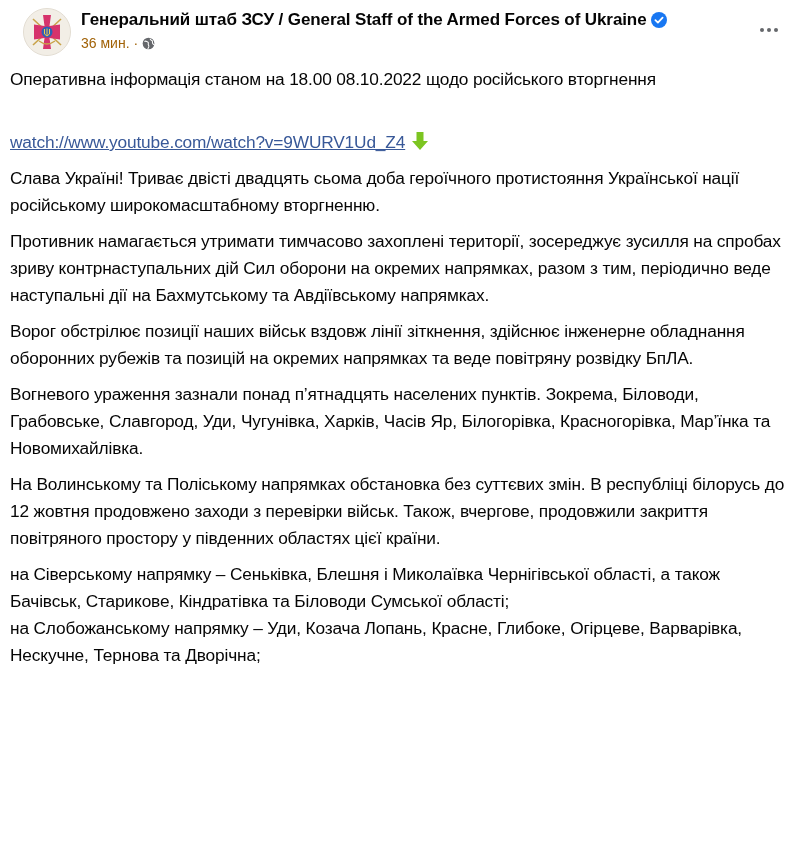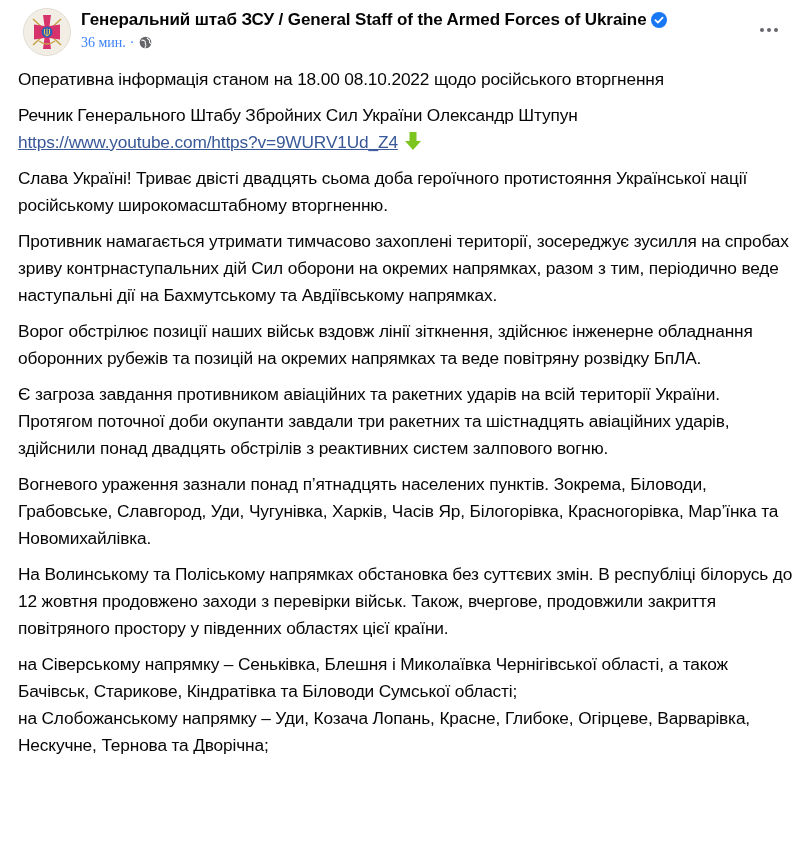--- a/index.html
+++ b/index.html
@@ -55,23 +55,22 @@
       vertical-align: -3px;
       margin-left: 4px;
       width: 16px;
       height: 16px;
     }
     .meta {
       position: absolute;
       left: 68px;
       top: 35px;
       font-size: 14px;
-      color: #3b82f6;
+      color: #a16207;
       white-space: nowrap;
-      font-family: Liberation Serif, serif;
     }
     .meta .dot { margin: 0 4px; }
     .globe {
       display: inline-block;
       vertical-align: -2px;
       width: 13px;
       height: 13px;
     }
     .more {
       position: absolute;
@@ -96,21 +95,21 @@
       position: absolute;
       left: 10px;
       top: 66px;
       width: 785px;
       font-size: 17.3px;
       line-height: 27px;
       color: #050505;
       letter-spacing: -0.15px;
     }
     .content p {
-      margin: 0 0 9px 8px;
+      margin: 0 0 9px 0;
     }
     .content p.tight {
       margin-bottom: 0;
     }
     .link {
       color: #385898;
       text-decoration: underline;
       cursor: pointer;
     }
     .arrow {
@@ -160,28 +159,27 @@
     <div class="more">
       <span></span>
       <span></span>
       <span></span>
     </div>
   </div>
 
   <div class="content">
     <p>Оперативна інформація станом на 18.00 08.10.2022 щодо російського вторгнення</p>
     <p>
-      <span>Речник Генерального Штабу Збройних Сил України Олександр Штупун</span><br>
-      <a class="link">https://www.youtube.com/https?v=9WURV1Ud_Z4</a><svg class="arrow" viewBox="0 0 18 20">
+      <br>
+      <a class="link">watch://www.youtube.com/watch?v=9WURV1Ud_Z4</a><svg class="arrow" viewBox="0 0 18 20">
         <path d="M5.5 1 L12.5 1 L12.5 10 L17 10 L9 19 L1 10 L5.5 10 Z" fill="#7cc521"></path>
       </svg>
     </p>
     <p>Слава Україні! Триває двісті двадцять сьома доба героїчного протистояння Української нації російському широкомасштабному вторгненню.</p>
     <p>Противник намагається утримати тимчасово захоплені території, зосереджує зусилля на спробах зриву контрнаступальних дій Сил оборони на окремих напрямках, разом з тим, періодично веде наступальні дії на Бахмутському та Авдіївському напрямках.</p>
     <p>Ворог обстрілює позиції наших військ вздовж лінії зіткнення, здійснює інженерне обладнання оборонних рубежів та позицій на окремих напрямках та веде повітряну розвідку БпЛА.</p>
-    <p>Є загроза завдання противником авіаційних та ракетних ударів на всій території України. Протягом поточної доби окупанти завдали три ракетних та шістнадцять авіаційних ударів, здійснили понад двадцять обстрілів з реактивних систем залпового вогню.</p>
     <p>Вогневого ураження зазнали понад п’ятнадцять населених пунктів. Зокрема, Біловоди, Грабовське, Славгород, Уди, Чугунівка, Харків, Часів Яр, Білогорівка, Красногорівка, Мар’їнка та Новомихайлівка.</p>
     <p>На Волинському та Поліському напрямках обстановка без суттєвих змін. В республіці білорусь до 12 жовтня продовжено заходи з перевірки військ. Також, вчергове, продовжили закриття повітряного простору у південних областях цієї країни.</p>
     <p class="tight">на Сіверському напрямку – Сеньківка, Блешня і Миколаївка Чернігівської області, а також Бачівськ, Старикове, Кіндратівка та Біловоди Сумської області;</p>
     <p>на Слобожанському напрямку – Уди, Козача Лопань, Красне, Глибоке, Огірцеве, Варварівка, Нескучне, Тернова та Дворічна;</p>
   </div>
 
 </div>
 
 </body></html>

